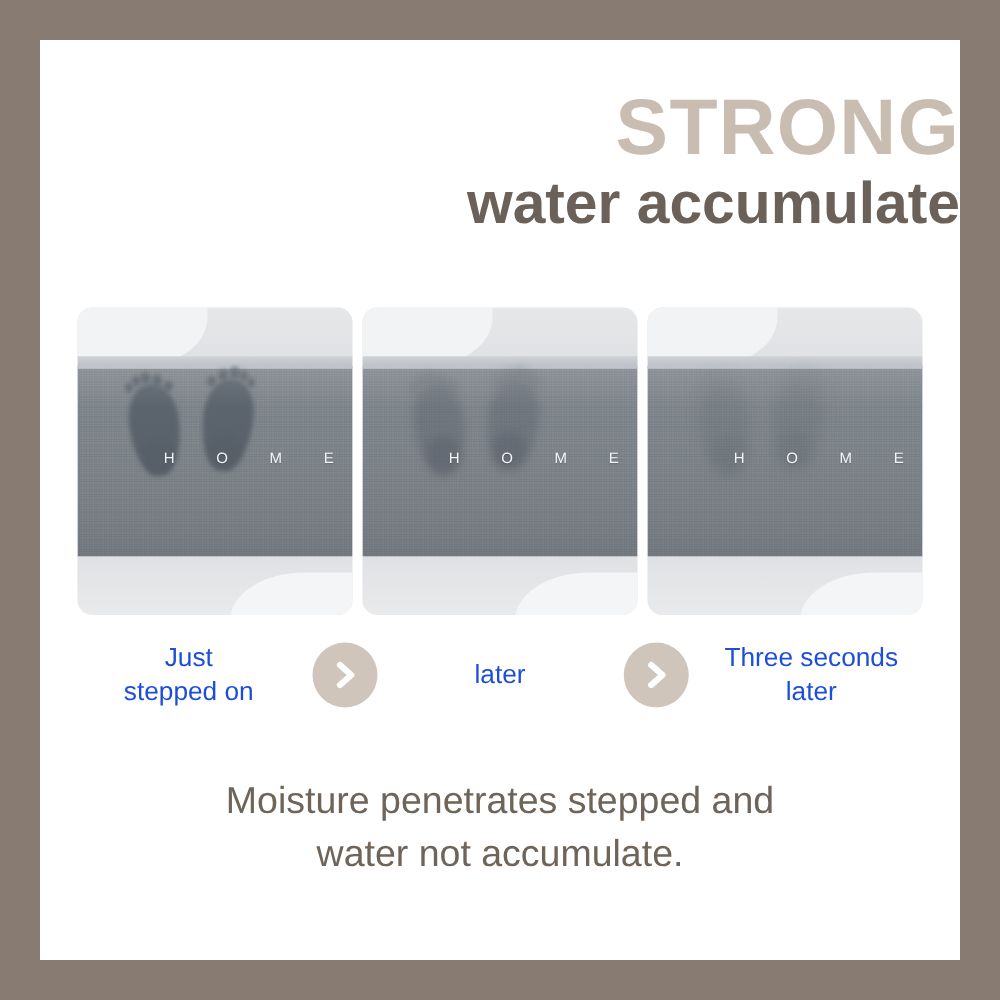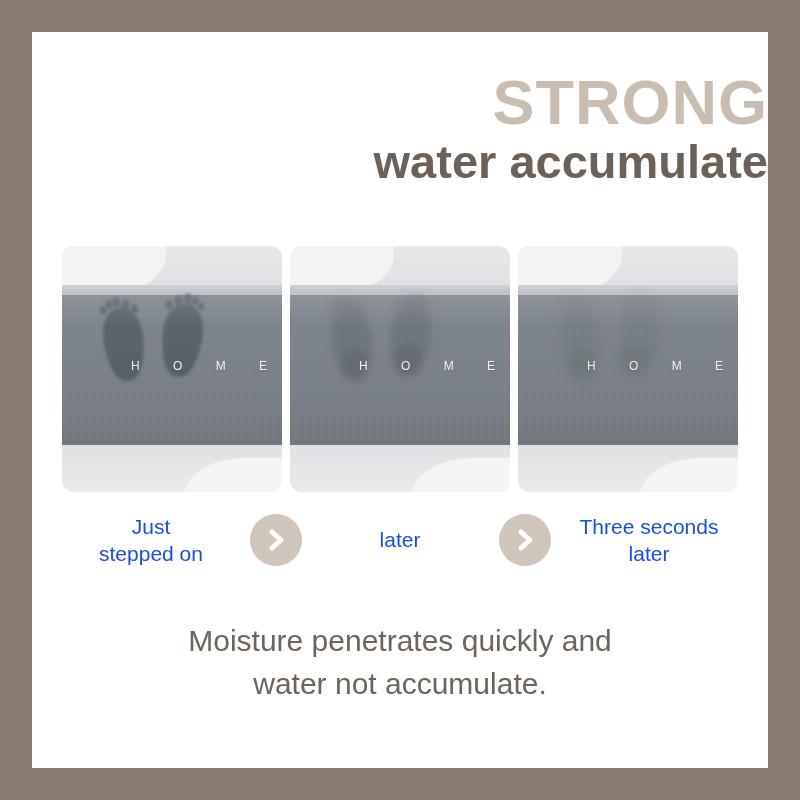--- a/index.html
+++ b/index.html
@@ -264,17 +264,17 @@
       </svg>
     </div>
 
     <div class="caption">
       <div>Three seconds</div>
       <div>later</div>
     </div>
   </div>
 
   <div class="tagline">
-    <div>Moisture penetrates quickly and</div>
+    <div>Moisture penetrates stepped and</div>
     <div>water not accumulate.</div>
   </div>
 
 </div>
 
 </body></html>

